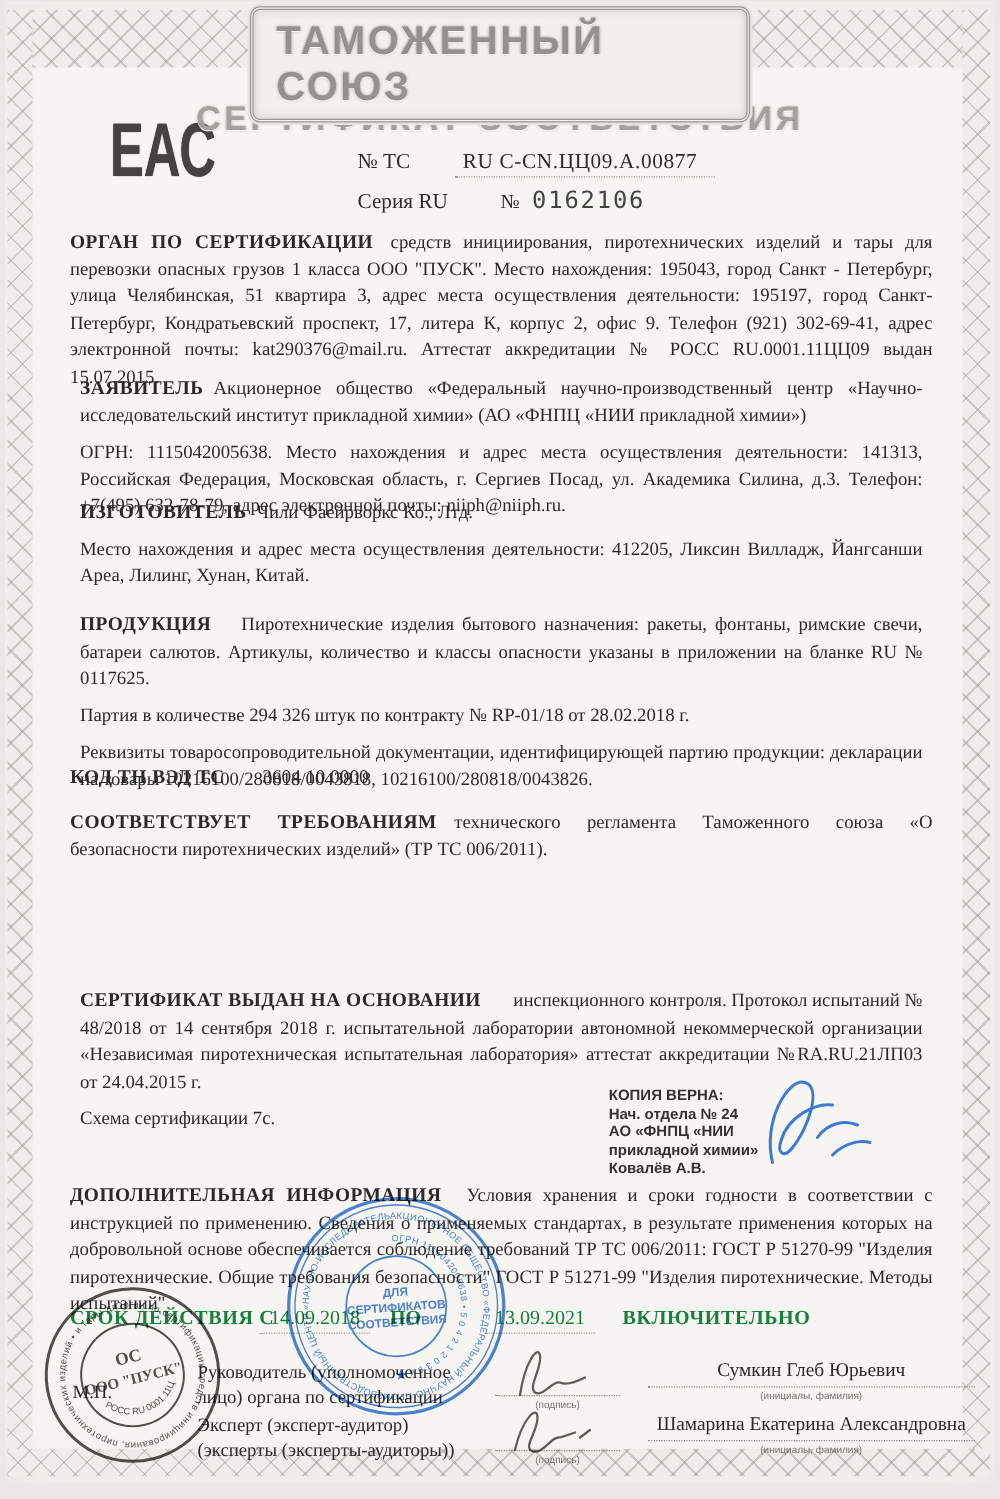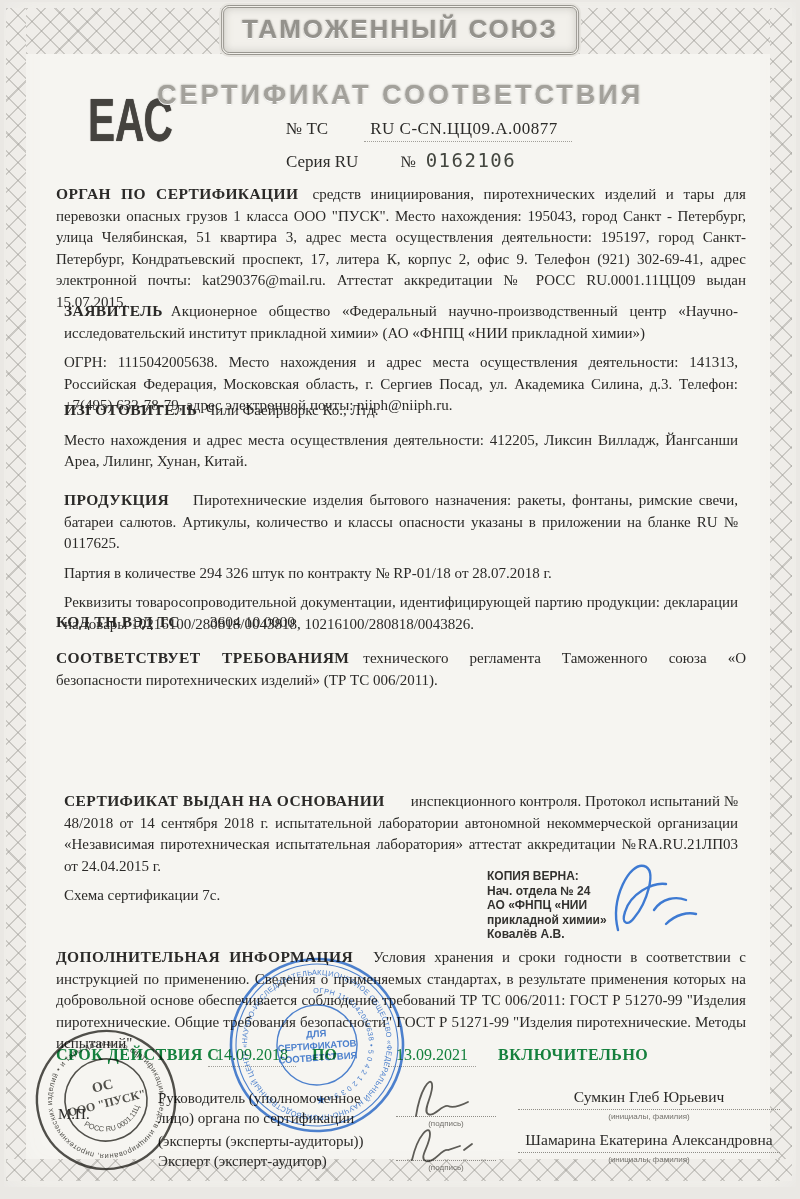--- a/index.html
+++ b/index.html
@@ -13,21 +13,21 @@
       repeating-linear-gradient(135deg, rgba(148,146,140,.40) 0 1.5px, transparent 1.5px 13px);
     }
   .band-top{left:8px;right:10px;top:8px;height:46px;}
   .band-left{left:6px;top:8px;width:20px;bottom:18px;}
   .band-right{right:8px;top:8px;width:22px;bottom:18px;}
   .band-bottom{left:6px;right:8px;bottom:18px;height:22px;}
 
   .plaque{position:absolute;top:5px;left:50%;transform:translateX(-50%);
     padding:6px 18px 7px 18px;border:3px double #98968f;border-radius:8px;
     background:#f2f0eb;box-shadow:0 0 0 2px #e6e4df, inset 0 0 8px rgba(130,128,120,.35);z-index:3;}
-  .plaque span{font-family:"Liberation Sans",sans-serif;font-weight:bold;font-size:26px;
+  .plaque span{font-family:"Liberation Sans",sans-serif;font-weight:bold;font-size:32px;
     letter-spacing:2px;color:#94928c;text-shadow:0 1px 0 #fff,0 0 2px rgba(110,108,100,.8);}
 
   .eac{position:absolute;left:88px;top:90px;font-family:"Liberation Sans",sans-serif;
     font-weight:bold;font-size:58px;color:#45433f;transform:scale(.70,1.05);
     transform-origin:left top;letter-spacing:0px;line-height:1;text-shadow:0 0 1px #45433f;}
 
   .doc-title{position:absolute;top:80px;left:0;right:0;text-align:center;
     font-family:"Liberation Sans",sans-serif;font-weight:bold;font-size:27px;letter-spacing:3px;
     color:#a3a19b;text-shadow:0 1px 0 #fff,0 0 2px rgba(120,118,110,.9);}
 
@@ -111,21 +111,21 @@
     <p>ОГРН: 1115042005638. Место нахождения и адрес места осуществления деятельности: 141313, Российская Федерация, Московская область, г. Сергиев Посад, ул. Академика Силина, д.3. Телефон: +7(495) 632-78-79, адрес электронной почты: niiph@niiph.ru.</p>
   </div>
 
   <div class="sec" style="top:391px">
     <p><span class="h">ИЗГОТОВИТЕЛЬ</span><span class="gap" style="width:8px"></span><span>Чили Фаейрворкс Ко., Лтд.</span></p>
     <p>Место нахождения и адрес места осуществления деятельности: 412205, Ликсин Вилладж, Йангсанши Ареа, Лилинг, Хунан, Китай.</p>
   </div>
 
   <div class="sec" style="top:481px">
     <p><span class="h">ПРОДУКЦИЯ</span><span class="gap" style="width:24px"></span><span>Пиротехнические изделия бытового назначения: ракеты, фонтаны, римские свечи, батареи салютов. Артикулы, количество и классы опасности указаны в приложении на бланке RU № 0117625.</span></p>
-    <p>Партия в количестве 294 326 штук по контракту № RP-01/18 от 28.07.2018 г.</p>
+    <p>Партия в количестве 294 326 штук по контракту № RP-01/18 от 28.02.2018 г.</p>
     <p>Реквизиты товаросопроводительной документации, идентифицирующей партию продукции: декларации на товары 10216100/280818/0043818, 10216100/280818/0043826.</p>
   </div>
 
   <div class="tnved">
     <span class="h">КОД ТН ВЭД ТС</span><span>3604 10 0000</span>
   </div>
 
   <p class="sec" style="top:647px">
     <span class="h">СООТВЕТСТВУЕТ ТРЕБОВАНИЯМ</span><span class="gap"></span><span>технического регламента Таможенного союза «О безопасности пиротехнических изделий» (ТР ТС 006/2011).</span>
   </p>
@@ -169,22 +169,22 @@
     <div class="dotline"></div>
     <div class="cap">(подпись)</div>
   </div>
   <div class="name-zone" style="top:1088px">
     <div class="name">Сумкин Глеб Юрьевич</div>
     <div class="dotline"></div>
     <div class="cap">(инициалы, фамилия)</div>
   </div>
 
   <div class="sig-label" style="top:1131px">
+    <div>Эксперт (эксперт-аудитор)</div>
     <div>(эксперты (эксперты-аудиторы))</div>
-    <div>Эксперт (эксперт-аудитор)</div>
   </div>
   <div class="sig-zone" style="top:1157px">
     <div class="dotline"></div>
     <div class="cap">(подпись)</div>
   </div>
   <div class="name-zone" style="top:1131px">
     <div class="name">Шамарина Екатерина Александровна</div>
     <div class="dotline"></div>
     <div class="cap">(инициалы, фамилия)</div>
   </div>

